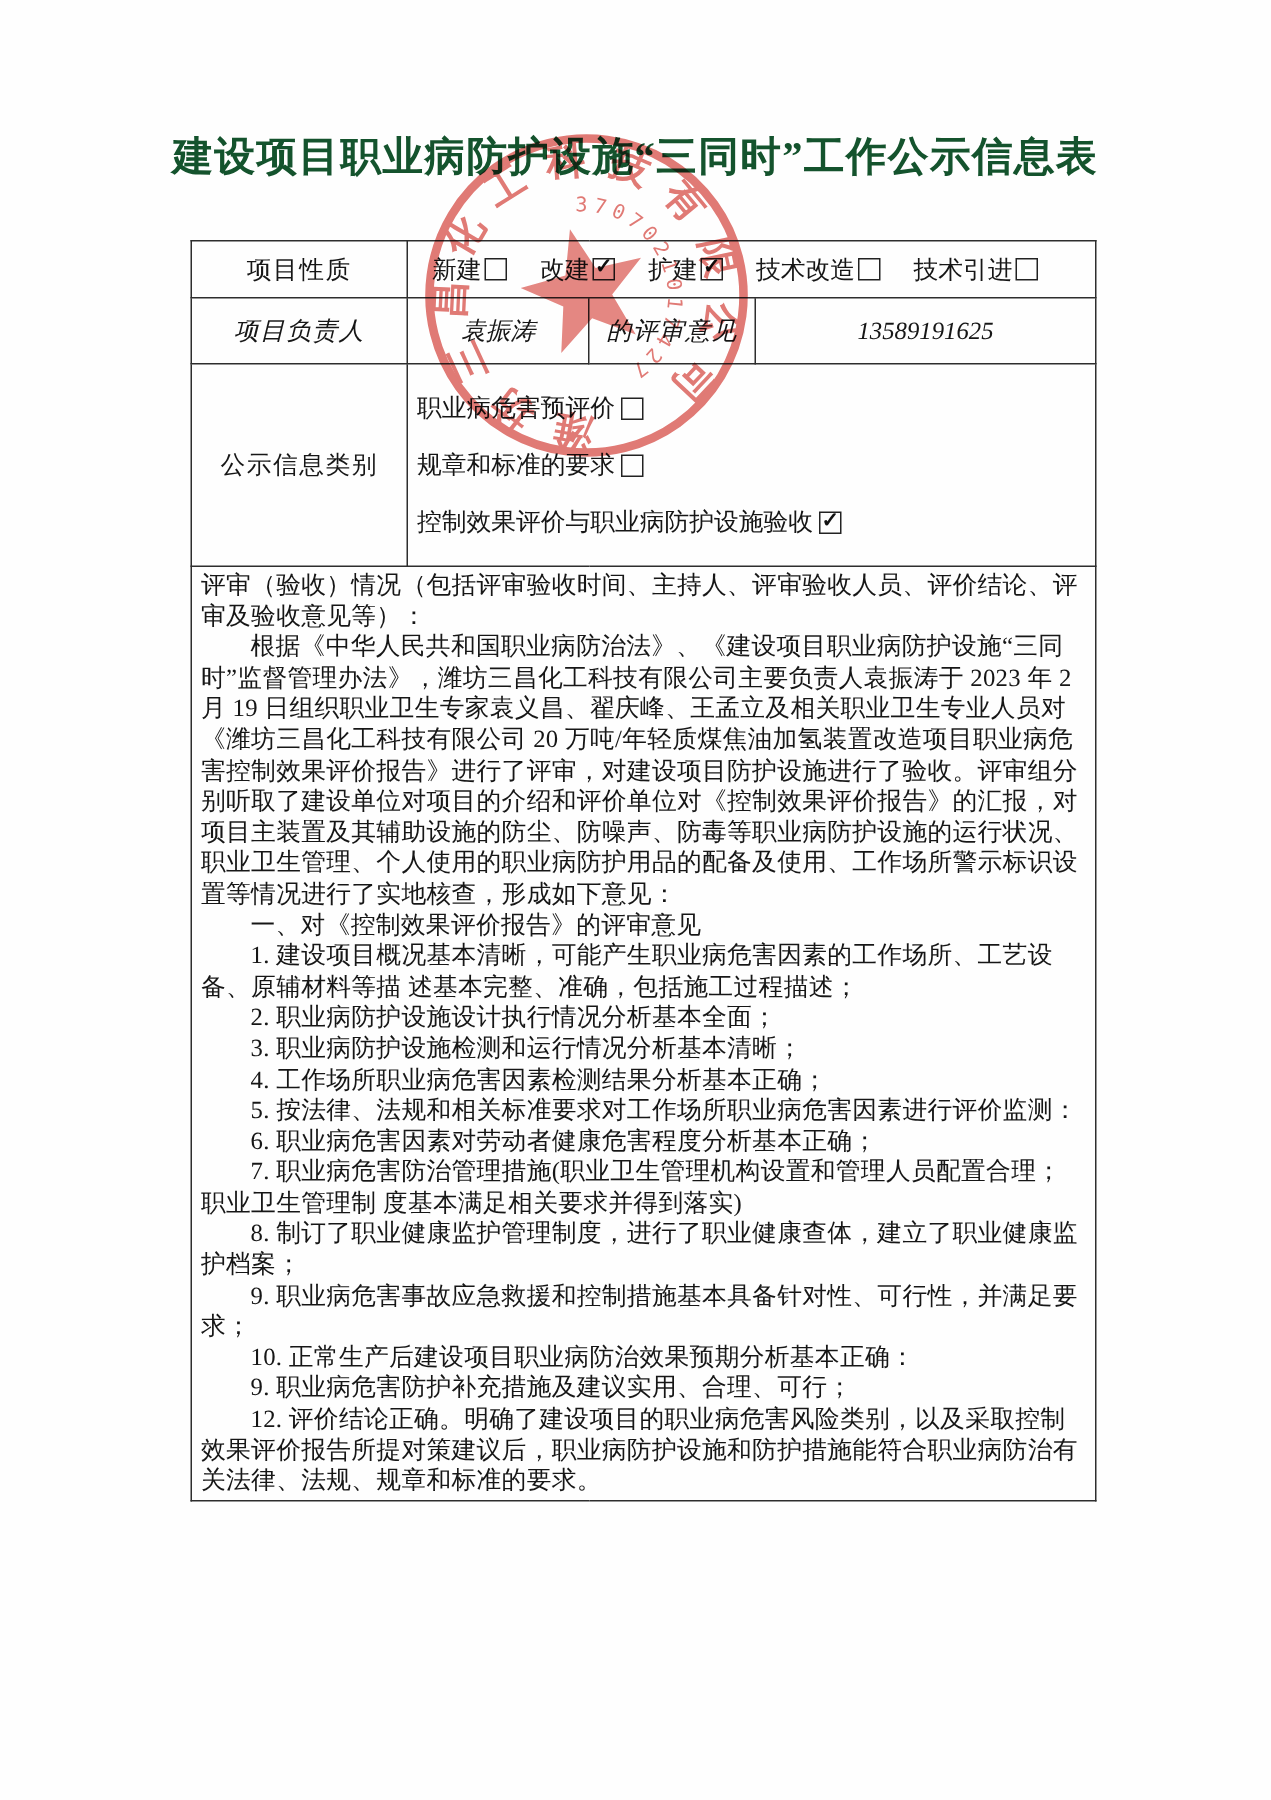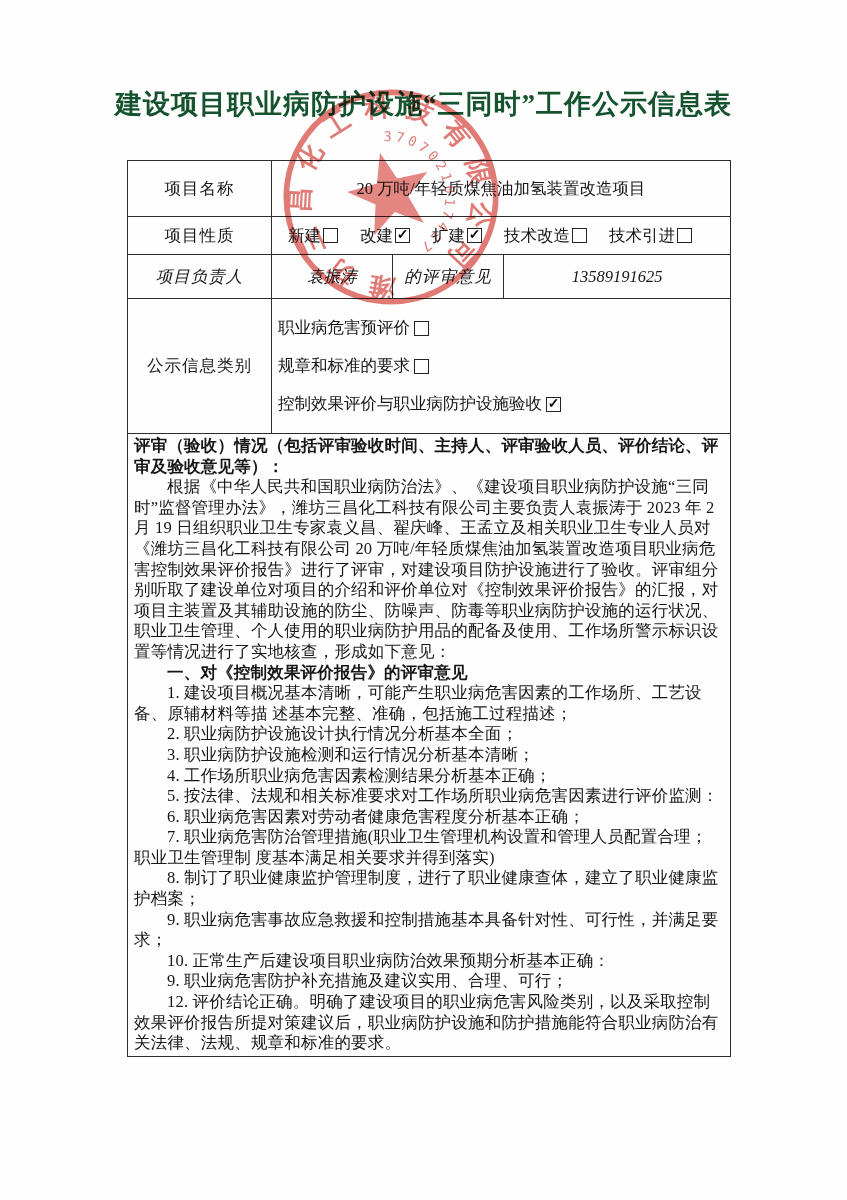--- a/index.html
+++ b/index.html
@@ -49,21 +49,21 @@
   }
   td.review{
     vertical-align:top;text-align:left;
     padding:6px 9px 4px 9px;
   }
   td.review p{
     margin:0;font-size:16.5px;line-height:20.6px;
     text-indent:2em;letter-spacing:0.2px;
   }
   td.review p.flush{text-indent:0;}
-  td.review p.bold{font-weight:bold;}
+  td.review p.bold{font-weight:normal;}
   .stamp{
     position:absolute;left:275px;top:83px;width:232px;height:228px;
     opacity:0.78;mix-blend-mode:multiply;
     transform:rotate(-14deg);
     pointer-events:none;
   }
 </style>
 </head>
 <body>
 
@@ -72,24 +72,20 @@
   <div class="doc-title">建设项目职业病防护设施“三同时”工作公示信息表</div>
 
   <table class="main">
     <colgroup>
       <col style="width:144px">
         <col style="width:121px">
         <col style="width:111px">
         <col style="width:227px">
     </colgroup>
     <tbody>
-      <tr class="r1">
-        <td class="lbl">项目名称</td>
-        <td class="center" colspan="3">20 万吨/年轻质煤焦油加氢装置改造项目</td>
-      </tr>
       <tr class="r3">
         <td class="lbl">项目性质</td>
         <td colspan="3">
           <span class="optgroup">
             <span class="opt">
               <span>新建</span>
                 <span class="cb"></span>
             </span>
             <span class="opt">
               <span>改建</span>

